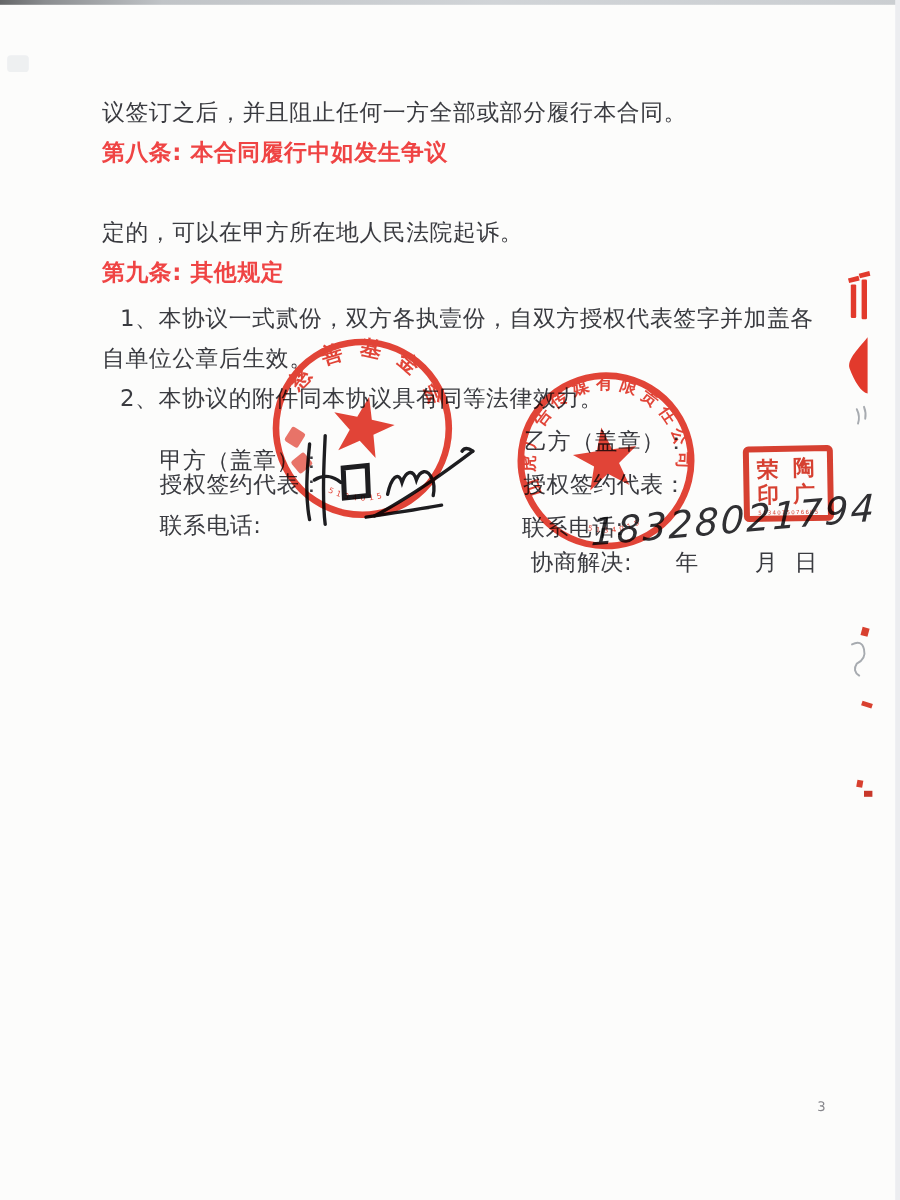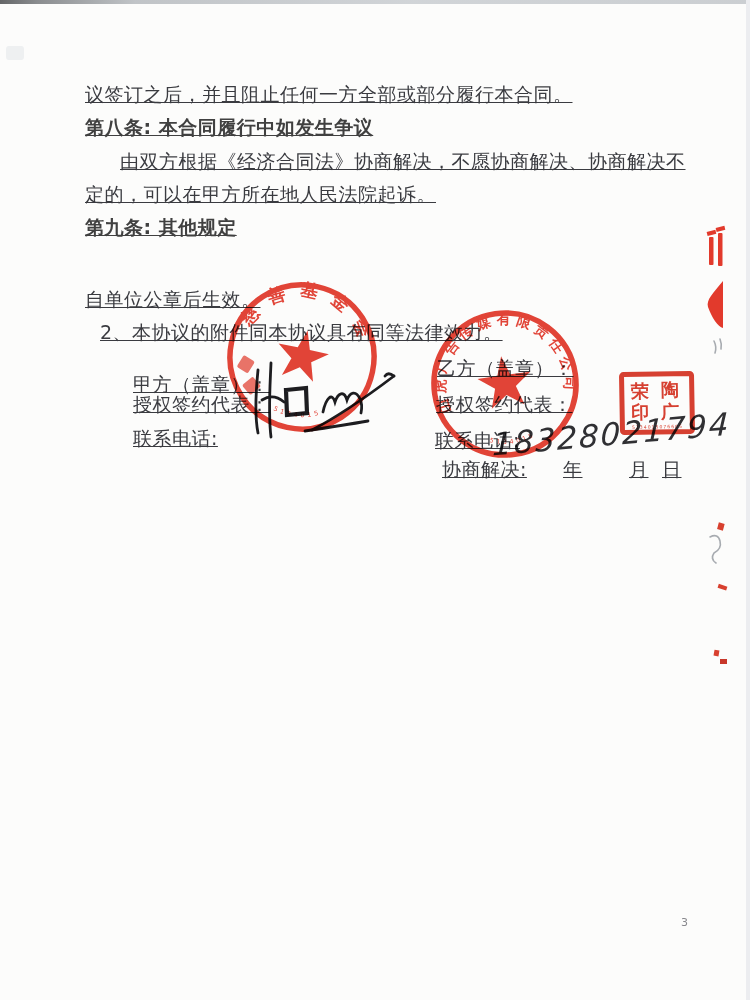--- a/index.html
+++ b/index.html
@@ -15,23 +15,23 @@
   .scan-band-right{
     position:absolute;top:0;right:0;width:4px;height:100%;
     background:#ecedf0;
   }
   .scan-blob{
     position:absolute;left:6px;top:46px;width:18px;height:14px;
     background:#e2e6ea;border-radius:3px;opacity:.55;
   }
   .tl{
     position:absolute;font-size:19px;line-height:1.15;color:#3a3b40;
-    letter-spacing:.5px;white-space:nowrap;text-decoration:underline;
+    letter-spacing:.5px;white-space:nowrap;
   }
-  .bold{font-weight:bold;color:#404040;}
+  .bold{font-weight:bold;color:#ef4444;}
   .stamp{position:absolute;mix-blend-mode:multiply;opacity:.92;}
   .sig{position:absolute;mix-blend-mode:multiply;}
   .handwriting{
     position:absolute;left:492px;top:416px;
     font-size:31px;font-style:italic;color:#303034;
     letter-spacing:2px;white-space:nowrap;
     transform:rotate(-5deg) skewX(-7deg);
     mix-blend-mode:multiply;
   }
   .pageno{
@@ -43,23 +43,23 @@
 <body>
 
 <div class="page">
 
   <div class="scan-strip"></div>
   <div class="scan-band-right"></div>
   <div class="scan-blob"></div>
 
   <div class="tl" style="left:85px;top:84px">议签订之后，并且阻止任何一方全部或部分履行本合同。</div>
   <div class="tl bold" style="left:85px;top:117px">第八条:  本合同履行中如发生争议</div>
-  <div class="tl" style="left:120px;top:151px">由双方根据《经济合同法》协商解决，不愿协商解决、协商解决不</div>
   <div class="tl bold" style="left:85px;top:217px">第九条:  其他规定</div>
   <div class="tl" style="left:85px;top:184px">定的，可以在甲方所在地人民法院起诉。</div>
+  <div class="tl" style="left:100px;top:256px">1、本协议一式贰份，双方各执壹份，自双方授权代表签字并加盖各</div>
   <div class="tl" style="left:85px;top:289px">自单位公章后生效。</div>
   <div class="tl" style="left:100px;top:322px">2、本协议的附件同本协议具有同等法律效力。</div>
 
   <div class="tl" style="left:133px;top:374px">甲方（盖章）：</div>
   <div class="tl" style="left:133px;top:394px">授权签约代表：</div>
   <div class="tl" style="left:133px;top:428px">联系电话:</div>
 
   <div class="tl" style="left:437px;top:358px">乙方（盖章）：</div>
   <div class="tl" style="left:436px;top:394px">授权签约代表：</div>
   <div class="tl" style="left:435px;top:430px">联系电话:</div>

